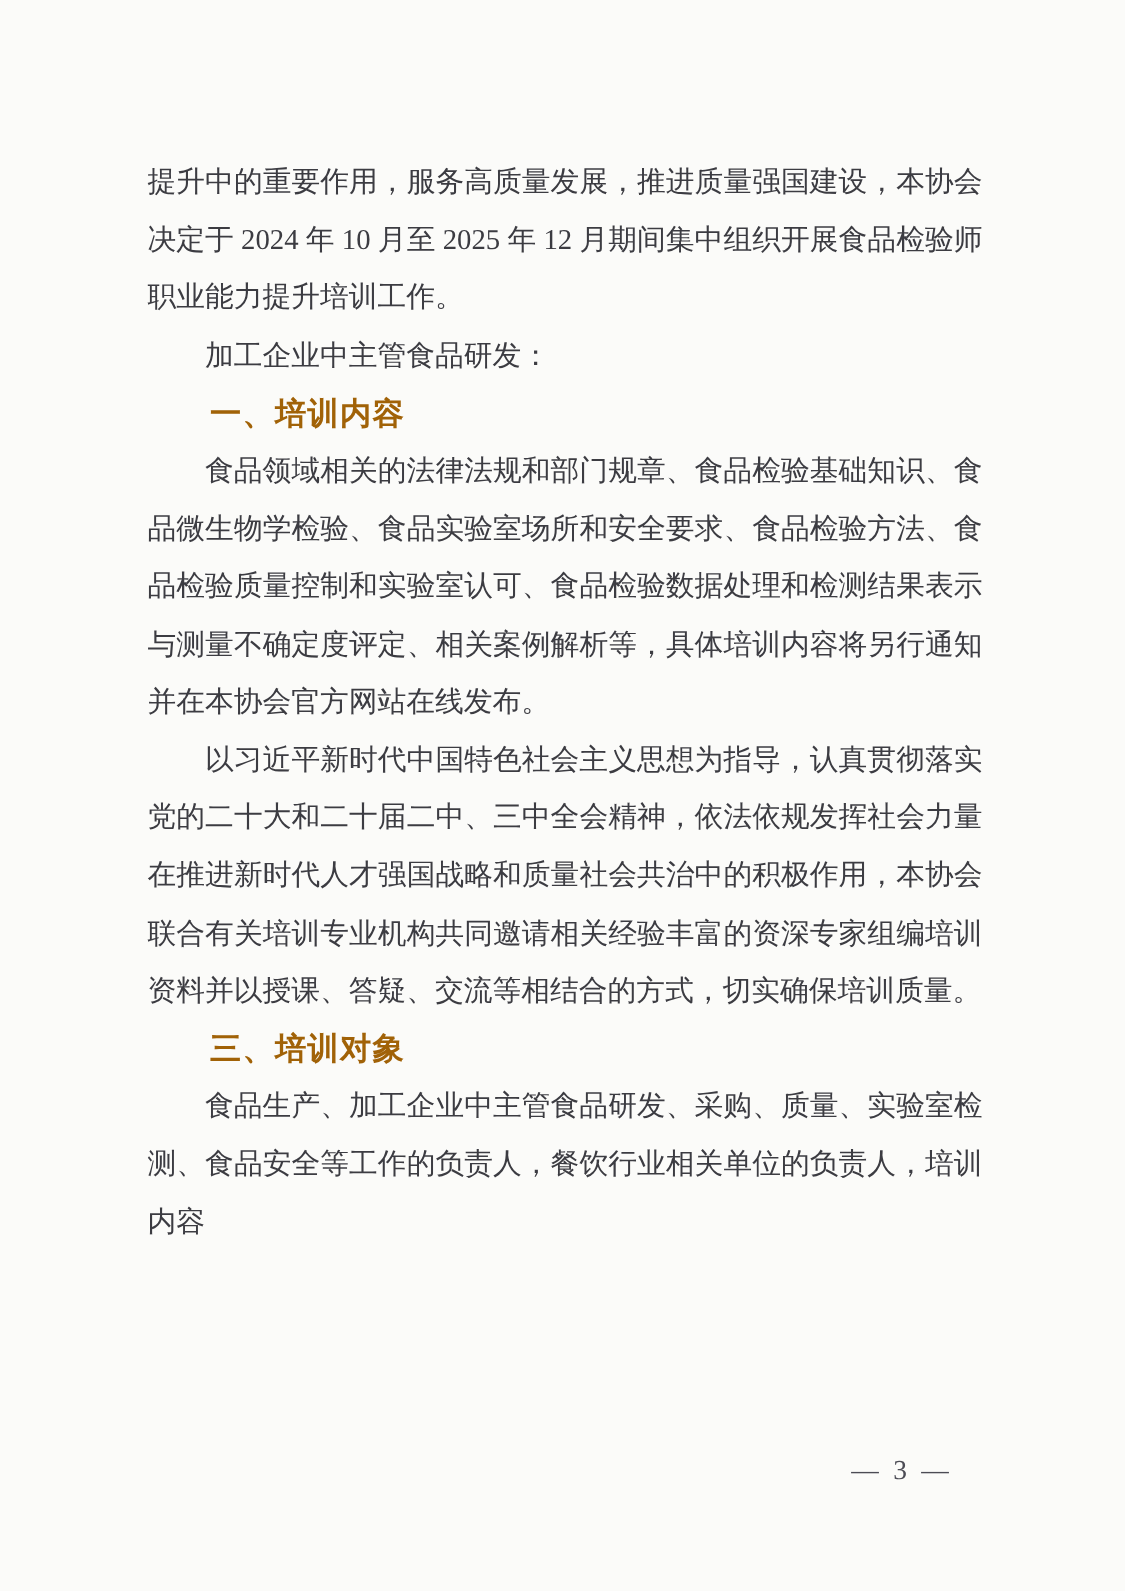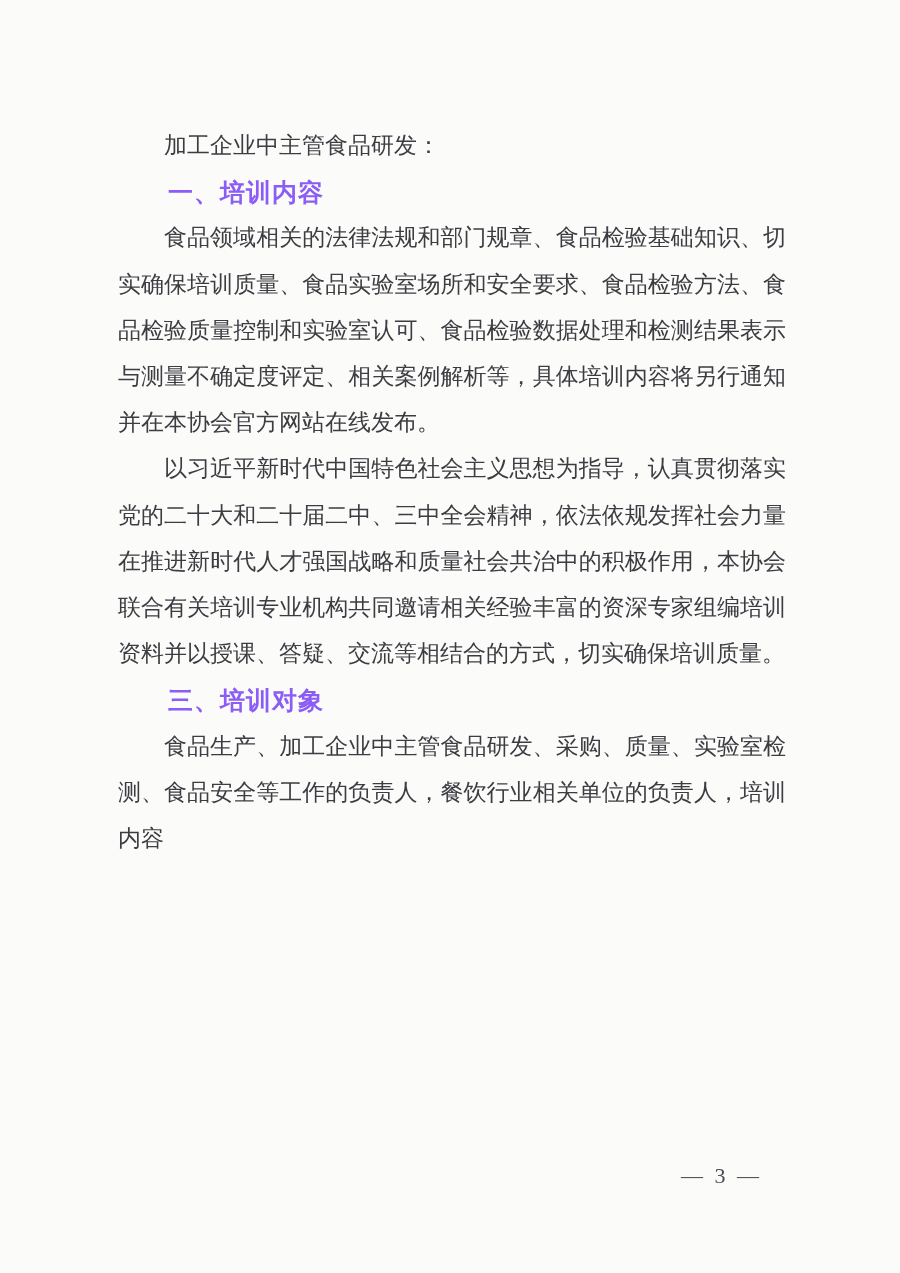--- a/index.html
+++ b/index.html
@@ -34,42 +34,43 @@
   .para.continued {
     text-indent: 0;
   }
   .heading {
     margin: 0;
     text-indent: 2em;
     font-family: "Liberation Sans", "DejaVu Sans", sans-serif;
     font-weight: bold;
     font-size: 25px;
     line-height: 46.2px;
-    color: #8b5cf6;
+    color: #a16207;
     text-align: left;
     letter-spacing: 1px;
   }
   .page-number {
     position: absolute;
     top: 1163px;
     right: 138px;
     font-family: "Liberation Serif", "DejaVu Serif", serif;
     font-size: 22px;
     color: #4c4c55;
     letter-spacing: 3px;
     white-space: nowrap;
   }
 </style>
 </head>
 <body>
 
 <div class="page">
   <div class="content">
+    <p class="para continued">提升中的重要作用，服务高质量发展，推进质量强国建设，本协会决定于 2024 年 10 月至 2025 年 12 月期间集中组织开展食品检验师职业能力提升培训工作。</p>
     <p class="para">加工企业中主管食品研发：</p>
     <h3 class="heading">一、培训内容</h3>
-    <p class="para">食品领域相关的法律法规和部门规章、食品检验基础知识、切实确保培训质量、食品实验室场所和安全要求、食品检验方法、食品检验质量控制和实验室认可、食品检验数据处理和检测结果表示与测量不确定度评定、相关案例解析等，具体培训内容将另行通知并在本协会官方网站在线发布。</p>
+    <p class="para">食品领域相关的法律法规和部门规章、食品检验基础知识、食品微生物学检验、食品实验室场所和安全要求、食品检验方法、食品检验质量控制和实验室认可、食品检验数据处理和检测结果表示与测量不确定度评定、相关案例解析等，具体培训内容将另行通知并在本协会官方网站在线发布。</p>
     <p class="para">以习近平新时代中国特色社会主义思想为指导，认真贯彻落实党的二十大和二十届二中、三中全会精神，依法依规发挥社会力量在推进新时代人才强国战略和质量社会共治中的积极作用，本协会联合有关培训专业机构共同邀请相关经验丰富的资深专家组编培训资料并以授课、答疑、交流等相结合的方式，切实确保培训质量。</p>
     <h3 class="heading">三、培训对象</h3>
     <p class="para">食品生产、加工企业中主管食品研发、采购、质量、实验室检测、食品安全等工作的负责人，餐饮行业相关单位的负责人，培训内容</p>
   </div>
 
   <div class="page-number">— 3 —</div>
 </div>
 
 </body></html>

